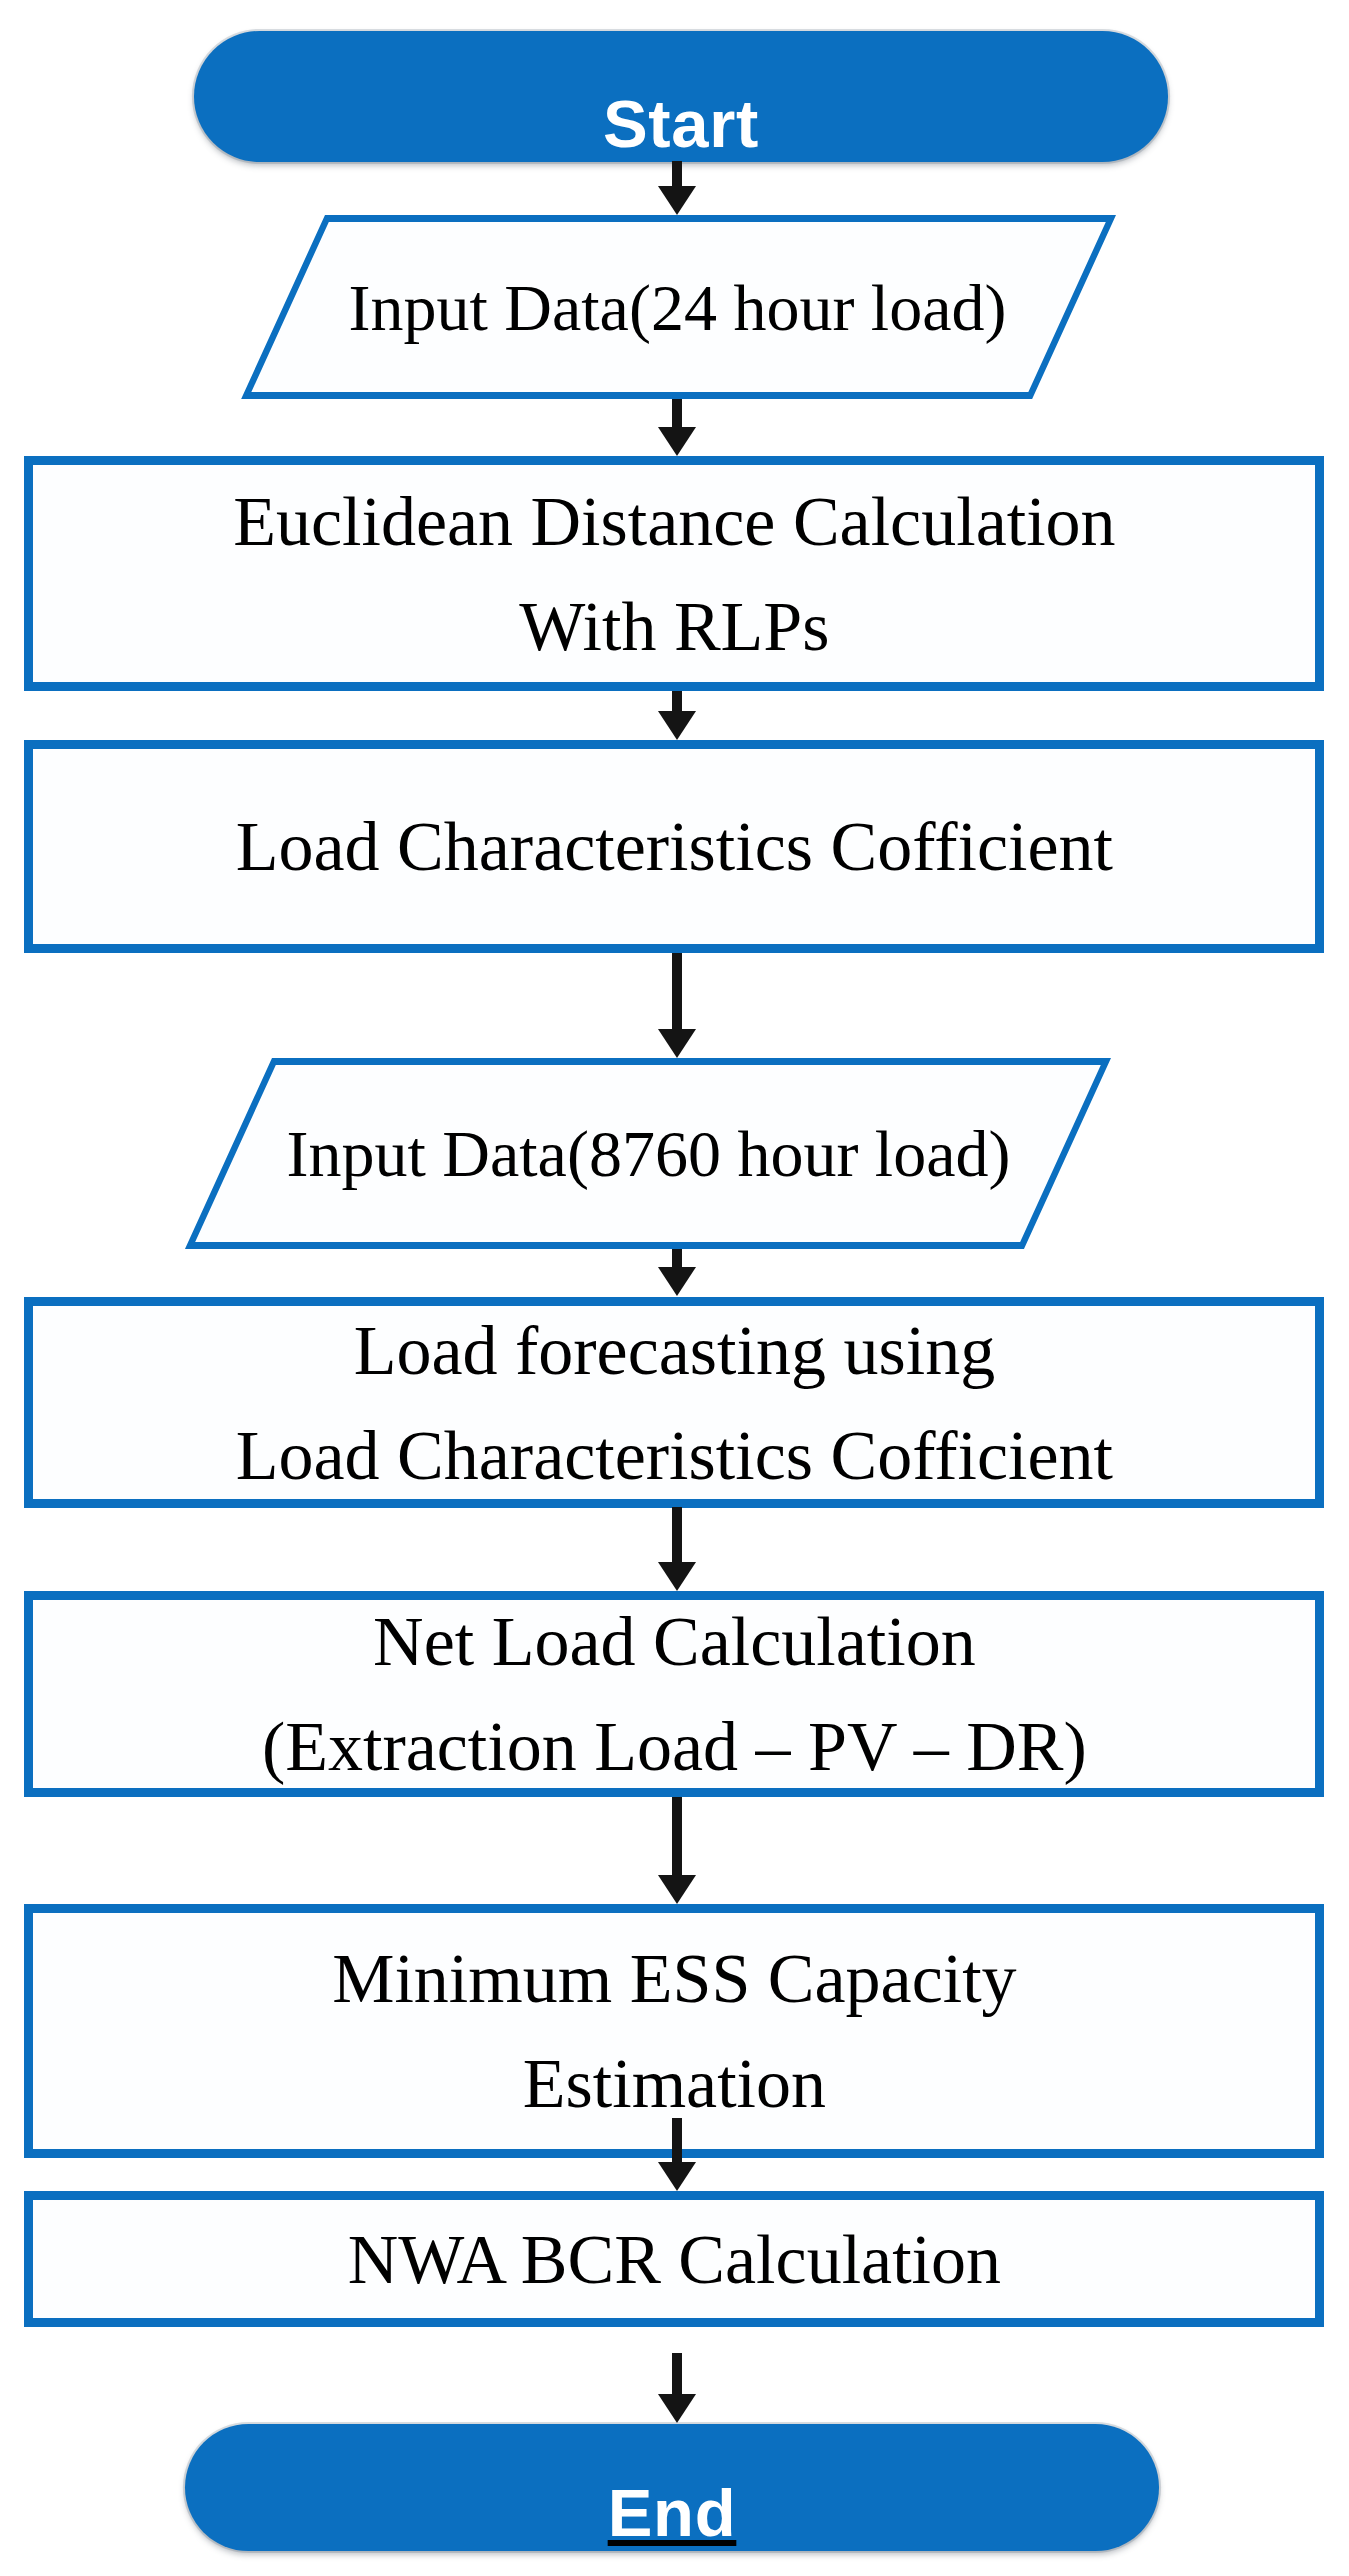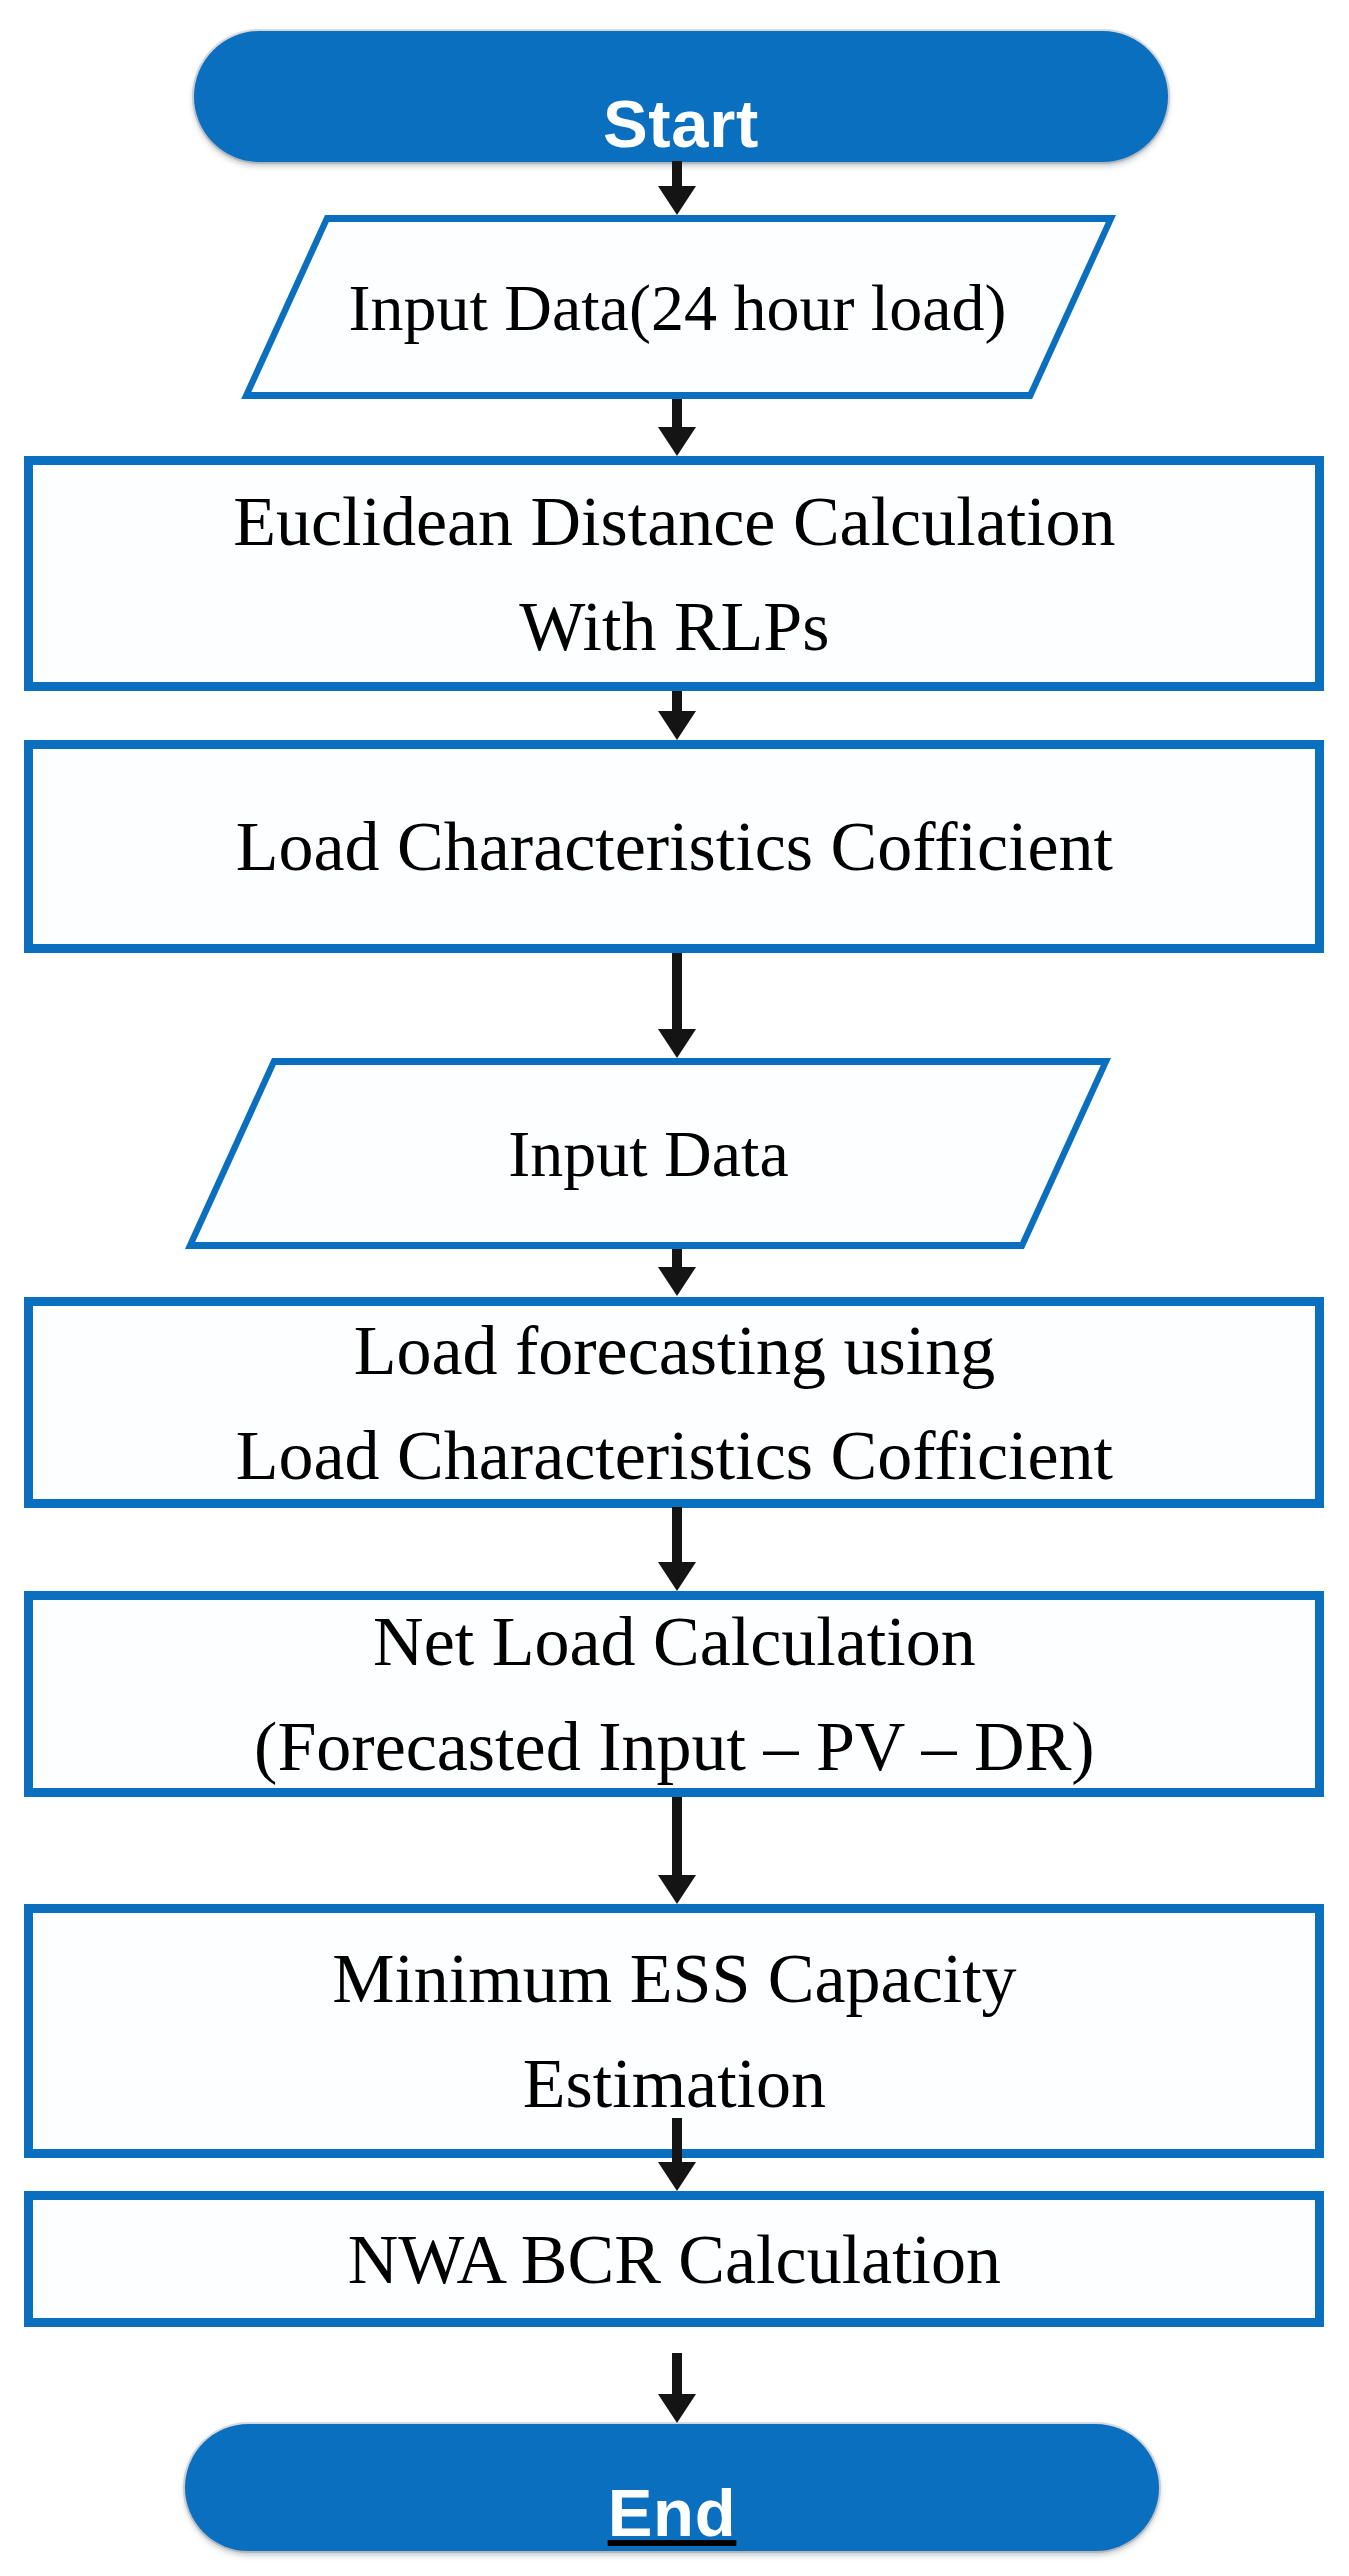--- a/index.html
+++ b/index.html
@@ -151,41 +151,42 @@
 
   <div class="arrow" id="arrow-4">
     <div class="shaft"></div>
     <div class="head"></div>
   </div>
 
   <div class="io" id="node-input8760">
     <div class="para-bg"></div>
     <div class="para-text">
       <span class="p-line">Input Data</span>
+      <span class="p-line">(8760 hour load)</span>
     </div>
   </div>
 
   <div class="arrow" id="arrow-5">
     <div class="shaft"></div>
     <div class="head"></div>
   </div>
 
   <div class="process" id="node-forecasting">
     <span class="p-line">Load forecasting using</span>
     <span class="p-line">Load Characteristics Cofficient</span>
   </div>
 
   <div class="arrow" id="arrow-6">
     <div class="shaft"></div>
     <div class="head"></div>
   </div>
 
   <div class="process" id="node-netload">
     <span class="p-line">Net Load Calculation</span>
-    <span class="p-line">(Forecasted Input – PV – DR)</span>
+    <span class="p-line">(Extraction Load – PV – DR)</span>
   </div>
 
   <div class="arrow" id="arrow-7">
     <div class="shaft"></div>
     <div class="head"></div>
   </div>
 
   <div class="process" id="node-ess">
     <span class="p-line">Minimum ESS Capacity</span>
     <span class="p-line">Estimation</span>

